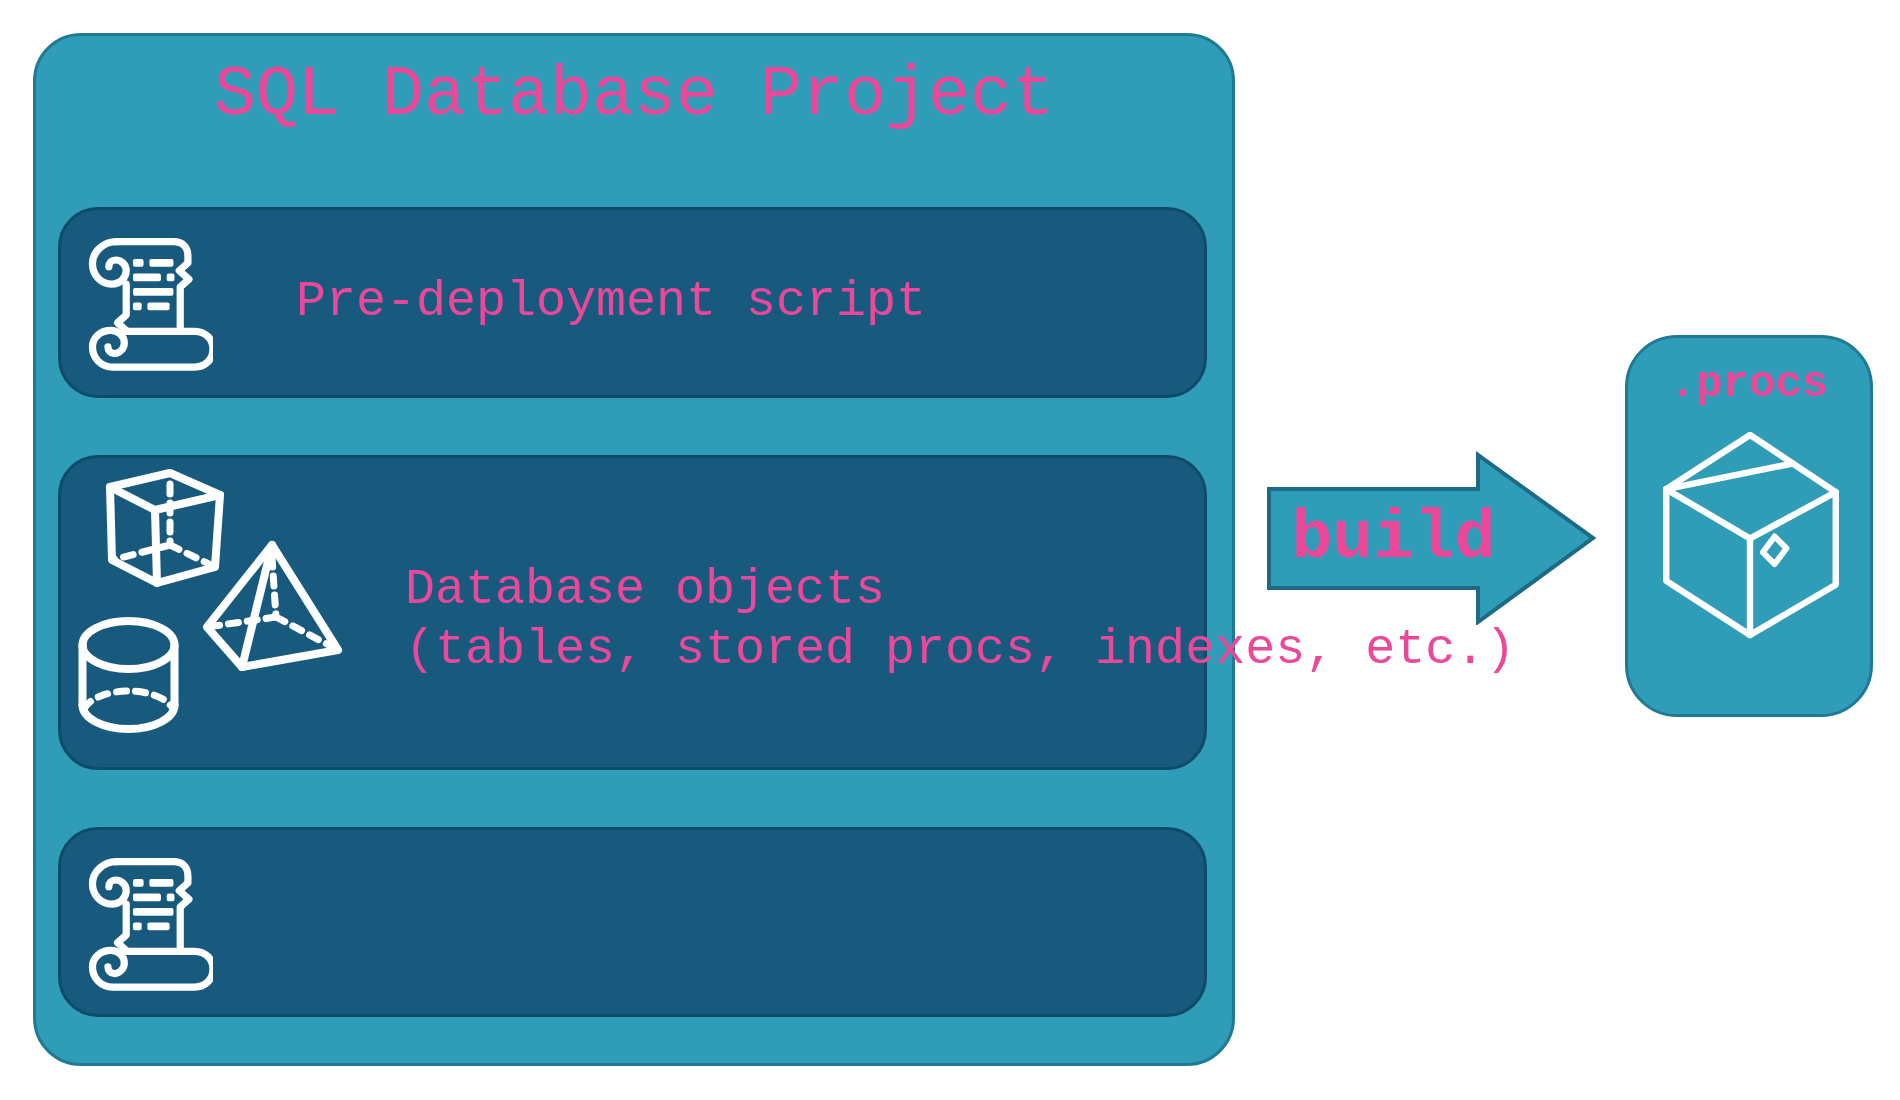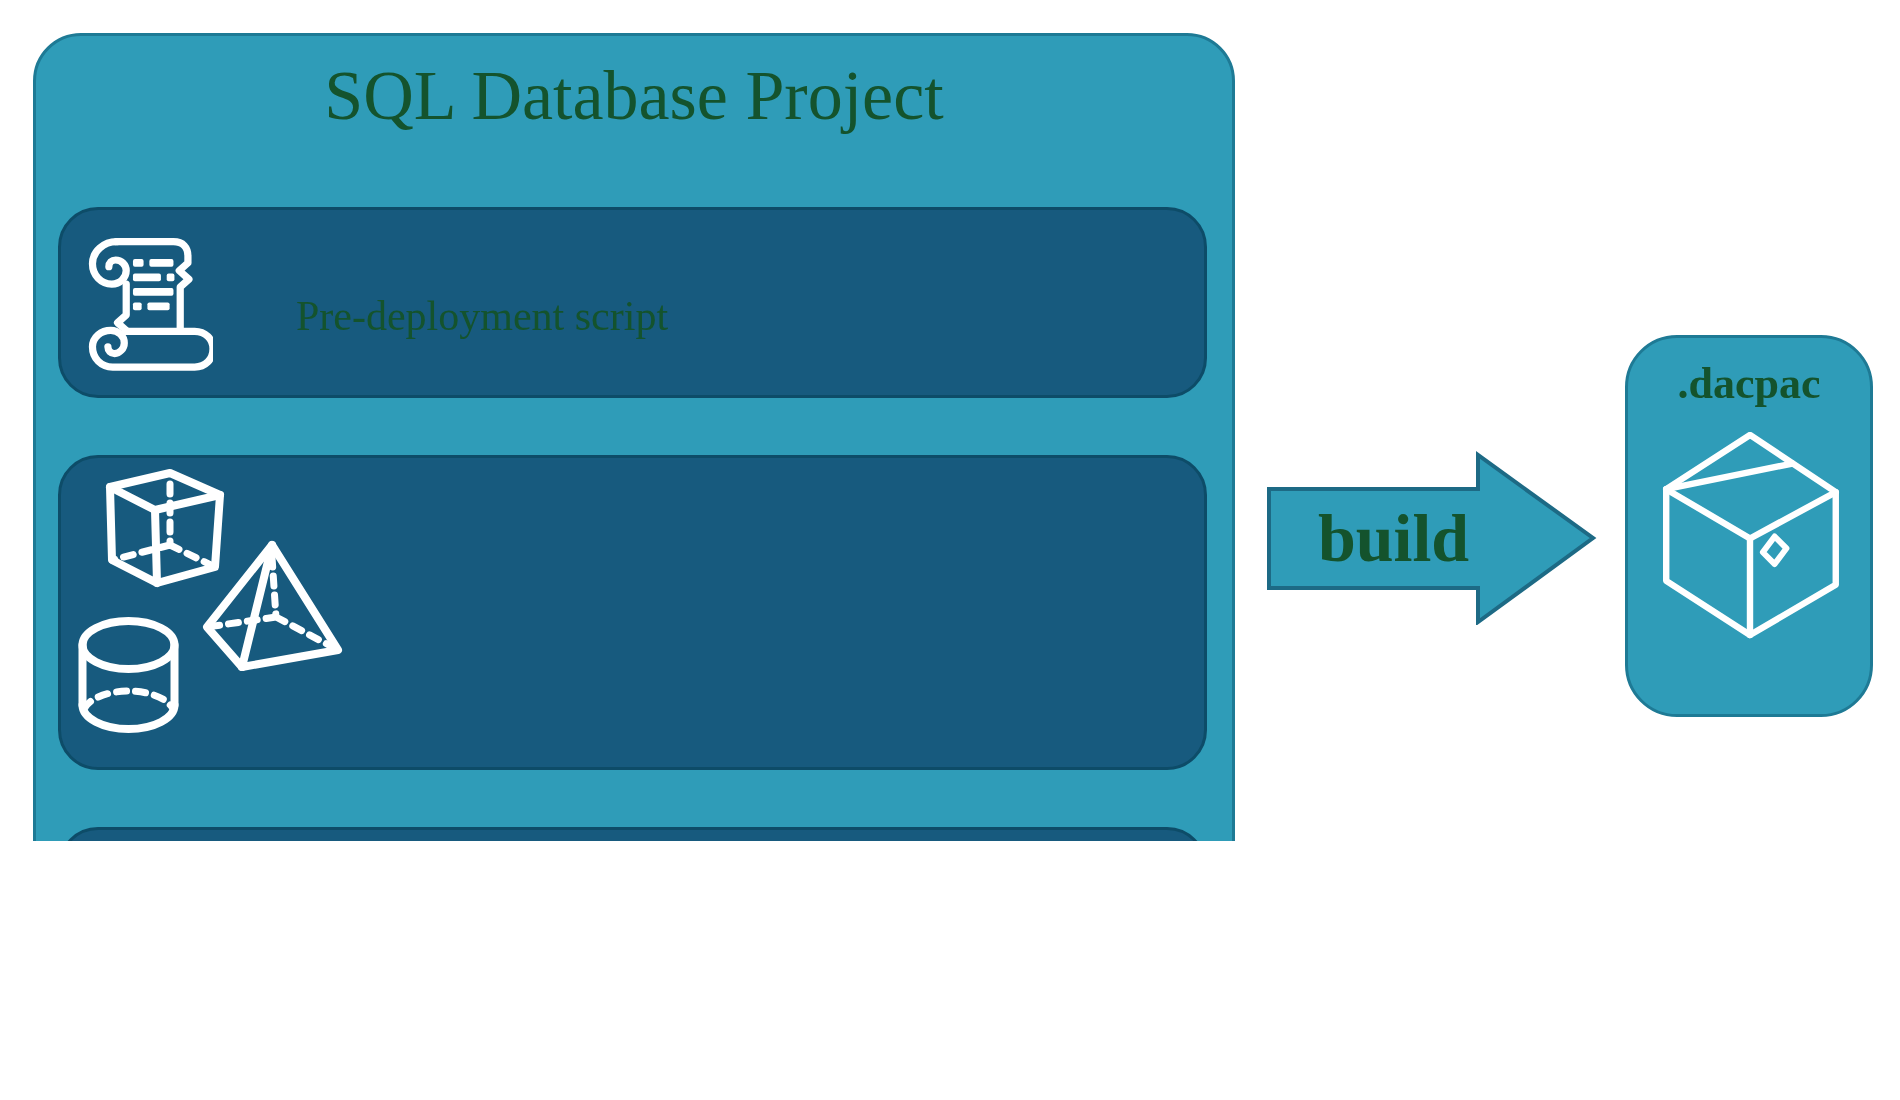--- a/index.html
+++ b/index.html
@@ -1,40 +1,40 @@
 <!DOCTYPE html>
 <html><head>
 <meta charset="utf-8">
 <style>
   html,body{margin:0;padding:0;background:#ffffff;}
   #canvas{
-    position:relative;width:1900px;height:841px;overflow:hidden;
-    background:#ffffff;font-family:Liberation Serif, serif;
-    color:#14532d;
+    position:relative;width:1900px;height:1100px;overflow:hidden;
+    background:#ffffff;font-family:Liberation Mono, monospace;
+    color:#ec4899;
   }
   .abs{position:absolute;}
   
   #outer-box{
     left:33px;top:33px;width:1202px;height:1033px;
     background:#2F9CB8;border:3px solid #1E7A95;border-radius:48px;
     box-sizing:border-box;
   }
   #project-title{
     left:33px;top:50px;width:1202px;height:92px;line-height:92px;
     text-align:center;font-size:70px;font-weight:400;letter-spacing:0px;
   }
   .inner-box{
     left:58px;width:1149px;
     background:#175A7E;border:3px solid #0D4C68;border-radius:40px;
     box-sizing:border-box;
   }
   #box-pre{top:207px;height:191px;}
   #box-objects{top:455px;height:315px;}
   #box-post{top:827px;height:190px;}
-  .box-label{font-size:42px;font-weight:400;line-height:60px;white-space:nowrap;margin-top:14px;}
+  .box-label{font-size:50px;font-weight:400;line-height:60px;white-space:nowrap;}
   #label-pre{left:296px;top:272px;}
   #label-objects{left:405px;top:560px;}
   #label-post{left:296px;top:891px;}
   
   #arrow-svg{left:1265px;top:450px;}
   #build-label{
     left:1269px;top:489px;width:209px;height:99px;
     display:flex;align-items:center;justify-content:center;
     padding-left:40px;box-sizing:border-box;
     font-size:68px;font-weight:700;
@@ -100,20 +100,24 @@
     </g>
 
     <g>
       <ellipse class="stroke" stroke-width="8" cx="53.5" cy="185" rx="46" ry="24"></ellipse>
       <path class="stroke" stroke-width="8" d="M 7.5,185 L 7.5,245 M 99.5,185 L 99.5,245"></path>
       <path class="stroke" stroke-width="8" d="M 7.5,245 A 46 24 0 0 0 99.5,245"></path>
       <path class="stroke dash" stroke-width="7" d="M 9,249 A 46 24 0 0 1 98,249"></path>
     </g>
   </svg>
 
+  <div id="label-objects" class="abs box-label">
+    <div>Database objects</div>
+    <div>(tables, stored procs, indexes, etc.)</div>
+  </div>
 
   <svg class="abs" style="left:78px;top:848px" width="135" height="145" viewBox="0 0 140 150">
     <path class="stroke" stroke-width="7.5" d="M 40,14 C 27,14 15,24 15,37 C 15,49 24,58 35,58 C 44,58 50,51 50,44 C 50,38 45,33 39,33 C 35,33 32,36 32,40"></path>
     <path class="stroke" stroke-width="7.5" d="M 40,14 L 99,14 C 109,14 114,20 114,29 L 114,36 L 105,44 L 115,53 L 106,61 L 106,107"></path>
     <path class="stroke" stroke-width="7.5" d="M 50,58 L 50,90 L 41,98 L 50,106"></path>
     <path class="stroke" stroke-width="7.5" d="M 50,107 L 121,107 C 132,107 140,115 140,125 C 140,136 132,144 121,144 L 36,144 C 24,144 15,135 15,123 C 15,113 24,106 34,106 C 42,106 48,112 48,119 C 48,125 43,130 38,130 C 34,130 31,127 31,123"></path>
     <g fill="#ffffff">
       <rect x="57" y="32" width="11" height="8" rx="2"></rect>
         <rect x="74" y="32" width="25" height="8" rx="2"></rect>
       <rect x="57" y="47" width="29" height="8" rx="2"></rect>
@@ -124,21 +128,21 @@
     </g>
   </svg>
 
 
   <svg id="arrow-svg" class="abs" width="335" height="175" viewBox="0 0 335 175">
     <polygon points="4,39 213,39 213,5 328,88 213,172 213,138 4,138" fill="#2F9CB8" stroke="#1D6A85" stroke-width="4"></polygon>
   </svg>
   <div id="build-label" class="abs">build</div>
 
   <div id="dacpac-box" class="abs"></div>
-  <div id="dacpac-label" class="abs">.dacpac</div>
+  <div id="dacpac-label" class="abs">.procs</div>
 
   <svg class="abs" style="left:1660px;top:432px" width="180" height="207" viewBox="0 0 180 210">
     <path class="stroke" stroke-width="6.5" d="M 90,3 L 5,58 L 90,108 L 177,61 Z"></path>
     <path class="stroke" stroke-width="6.5" d="M 5,58 L 5,151 L 90,206 L 177,155 L 177,61"></path>
     <path class="stroke" stroke-width="6.5" d="M 90,108 L 90,206"></path>
     <path class="stroke" stroke-width="6.5" d="M 5,58 L 133,32"></path>
     <path class="stroke" stroke-width="6" d="M 103,122 L 115,106 L 127,118 L 115,134 Z"></path>
   </svg>
 
 </div>

